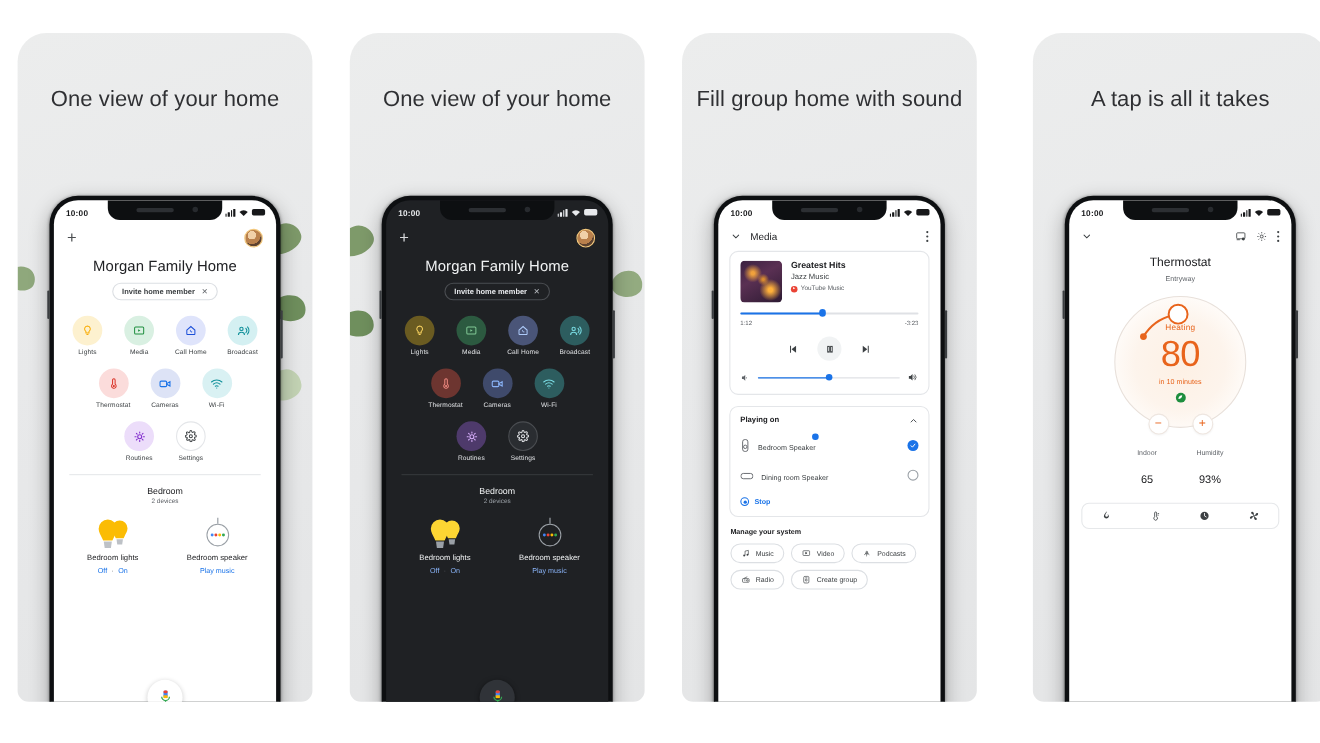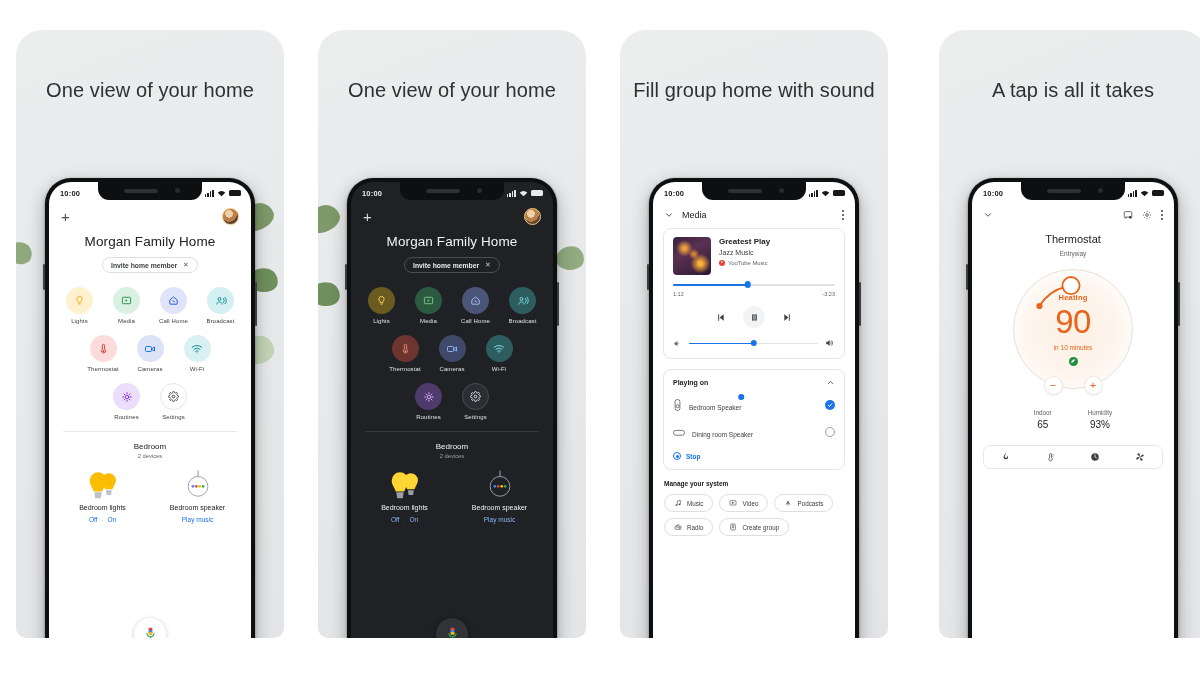--- a/index.html
+++ b/index.html
@@ -220,32 +220,32 @@
   .thead .right { display:flex;align-items:center;gap:9px;}
   .t-title { text-align:center;font-size:11px;color:#202124;margin-top:13px;}
   .t-sub { text-align:center;font-size:6.5px;color:#5f6368;margin-top:5px;}
   .dialwrap { position:relative;width:120px;height:120px;margin:12px auto 0;}
   .dial {
     position:absolute;inset:0;border-radius:50%;
     border:1px solid #e8e0da;
     background: radial-gradient(circle at 50% 52%, #fdf0e4 0%, #fdf4ec 48%, #fffdfb 78%, #ffffff 100%);
     display:flex;flex-direction:column;align-items:center;justify-content:center;
   }
-  .dial .st { font-size:7.5px;color:#e8641c;font-weight:700;letter-spacing:.2px;}
+  .dial .st { font-size:7.5px;color:#e8641c;font-weight:400;letter-spacing:.2px;}
   .dial .tmp { font-size:33px;color:#e8641c;line-height:1;margin-top:3px;font-weight:400;letter-spacing:-.5px;}
   .dial .eta { font-size:6.5px;color:#e8641c;margin-top:6px;}
   .leafbadge { width:9px;height:9px;border-radius:50%;background:#1e8e3e;margin-top:6px;display:flex;align-items:center;justify-content:center;}
   .pmrow { display:flex;justify-content:center;gap:21px;margin-top:-13px;position:relative;z-index:5;}
   .pmbtn { width:19px;height:19px;border-radius:50%;background:#fff;border:1px solid #eee6e0;
            display:flex;align-items:center;justify-content:center;color:#e8641c;font-size:11px;line-height:1;
            box-shadow:0 1px 2px rgba(0,0,0,.05);}
   .readings { display:flex;justify-content:center;gap:36px;margin-top:14px;}
   .rd { text-align:center;}
   .rd .k { font-size:6.3px;color:#5f6368;}
-  .rd .v { font-size:10px;color:#202124;margin-top:3px;}
+  .rd .v { font-size:10px;color:#202124;margin-top:15px;}
   .modebar { margin:15px 11px 0;border:1px solid #e6e8ea;border-radius:7px;height:24px;
              display:flex;align-items:center;justify-content:space-around;}
 </style>
 </head>
 <body>
 
 <div class="stage">
 
   <div class="panel p1">
     <div class="panel-title">One view of your home</div>
@@ -657,21 +657,21 @@
                 <i></i>
                 <i></i>
                 <i></i>
               </span>
           </div>
 
           <div class="mcard">
             <div class="mtrack">
               <span class="albumart"></span>
               <span class="mmeta">
-                <div class="t1">Greatest Play</div>
+                <div class="t1">Greatest Hits</div>
                 <div class="t2">Jazz Music</div>
                 <div class="t3">
                   <span class="ytdot"></span>
                   <span>YouTube Music</span>
                 </div>
               </span>
             </div>
 
             <div class="seek">
               <span class="trk"></span>
@@ -859,21 +859,21 @@
           <div class="t-sub">Entryway</div>
 
           <div class="dialwrap">
             <svg width="120" height="120" viewBox="0 0 120 120" style="position:absolute;inset:0;z-index:4">
               <path d="M26.5 37 A 43 43 0 0 1 53 17.6" fill="none" stroke="#e8641c" stroke-width="2" stroke-linecap="round"></path>
               <circle cx="26.5" cy="37" r="3.1" fill="#e8641c"></circle>
               <circle cx="58" cy="16.6" r="8.6" fill="#ffffff" stroke="#e8641c" stroke-width="1.8"></circle>
             </svg>
             <div class="dial">
               <span class="st">Heating</span>
-              <span class="tmp">90</span>
+              <span class="tmp">80</span>
               <span class="eta">in 10 minutes</span>
               <span class="leafbadge">
                 <svg width="6" height="6" viewBox="0 0 24 24" fill="#ffffff">
                     <path d="M5 19C5 11 11 5 19 5c0 8-6 14-14 14z"></path>
                   </svg>
               </span>
             </div>
           </div>
 
           <div class="pmrow">

